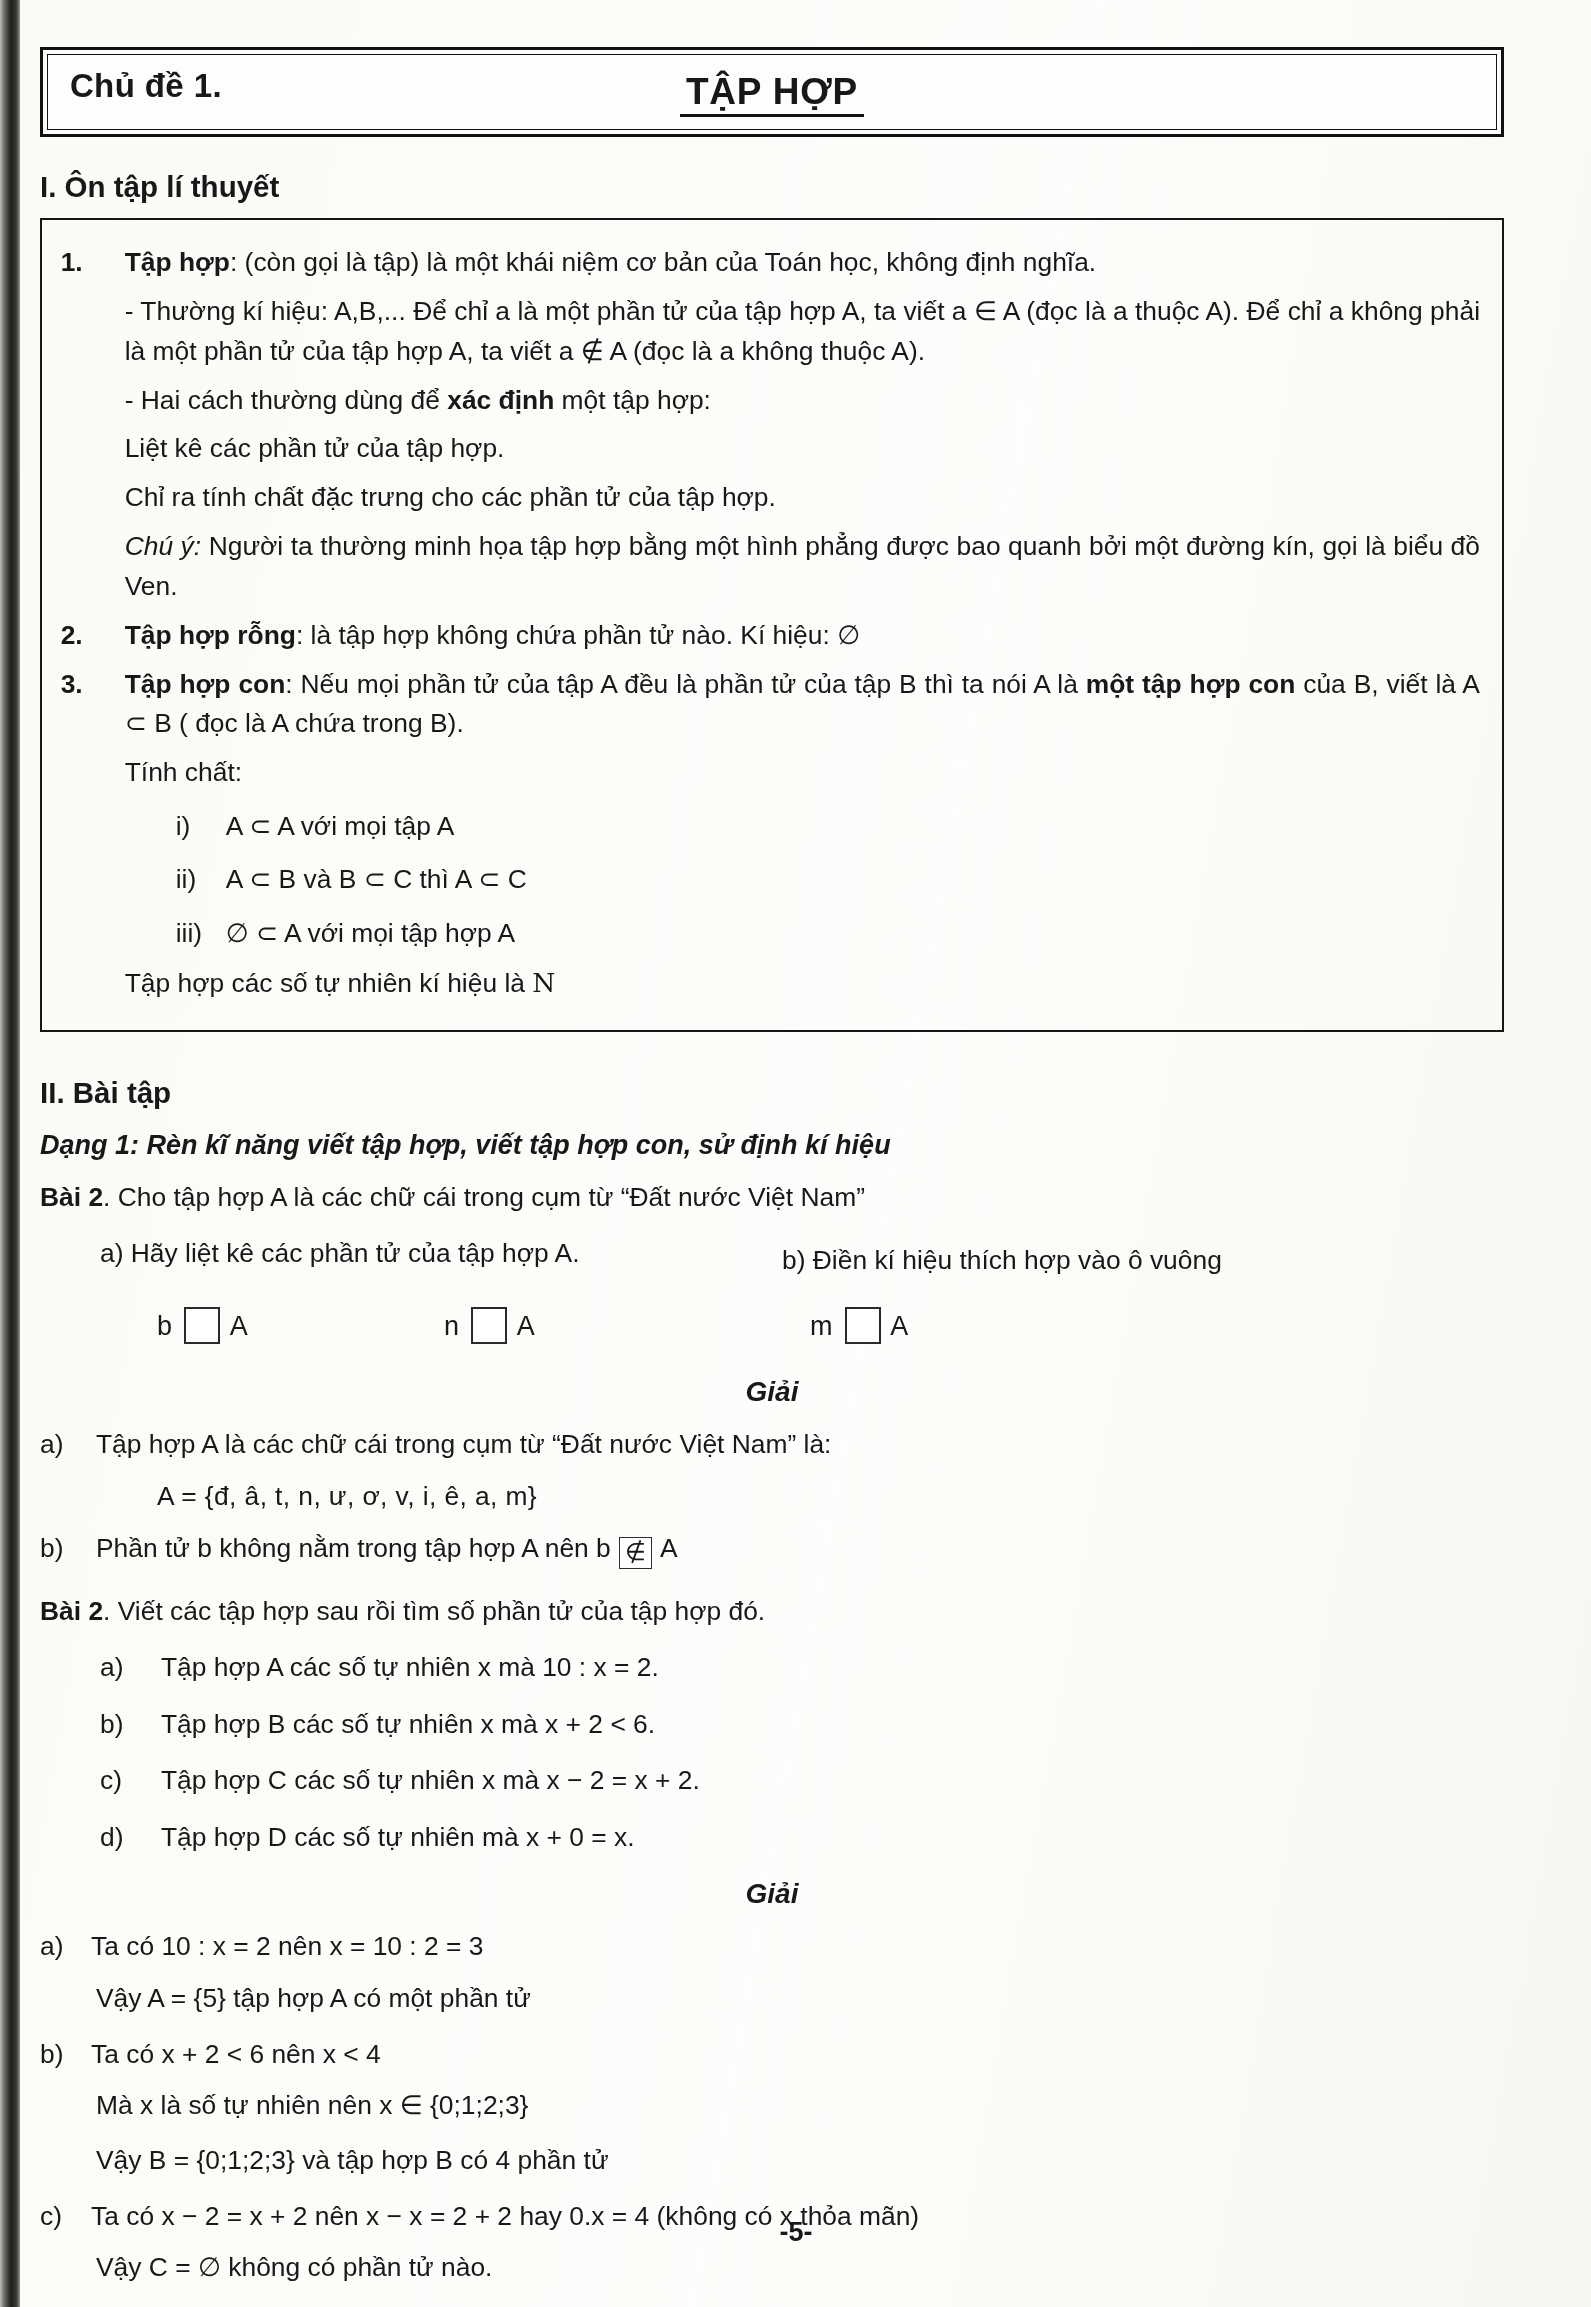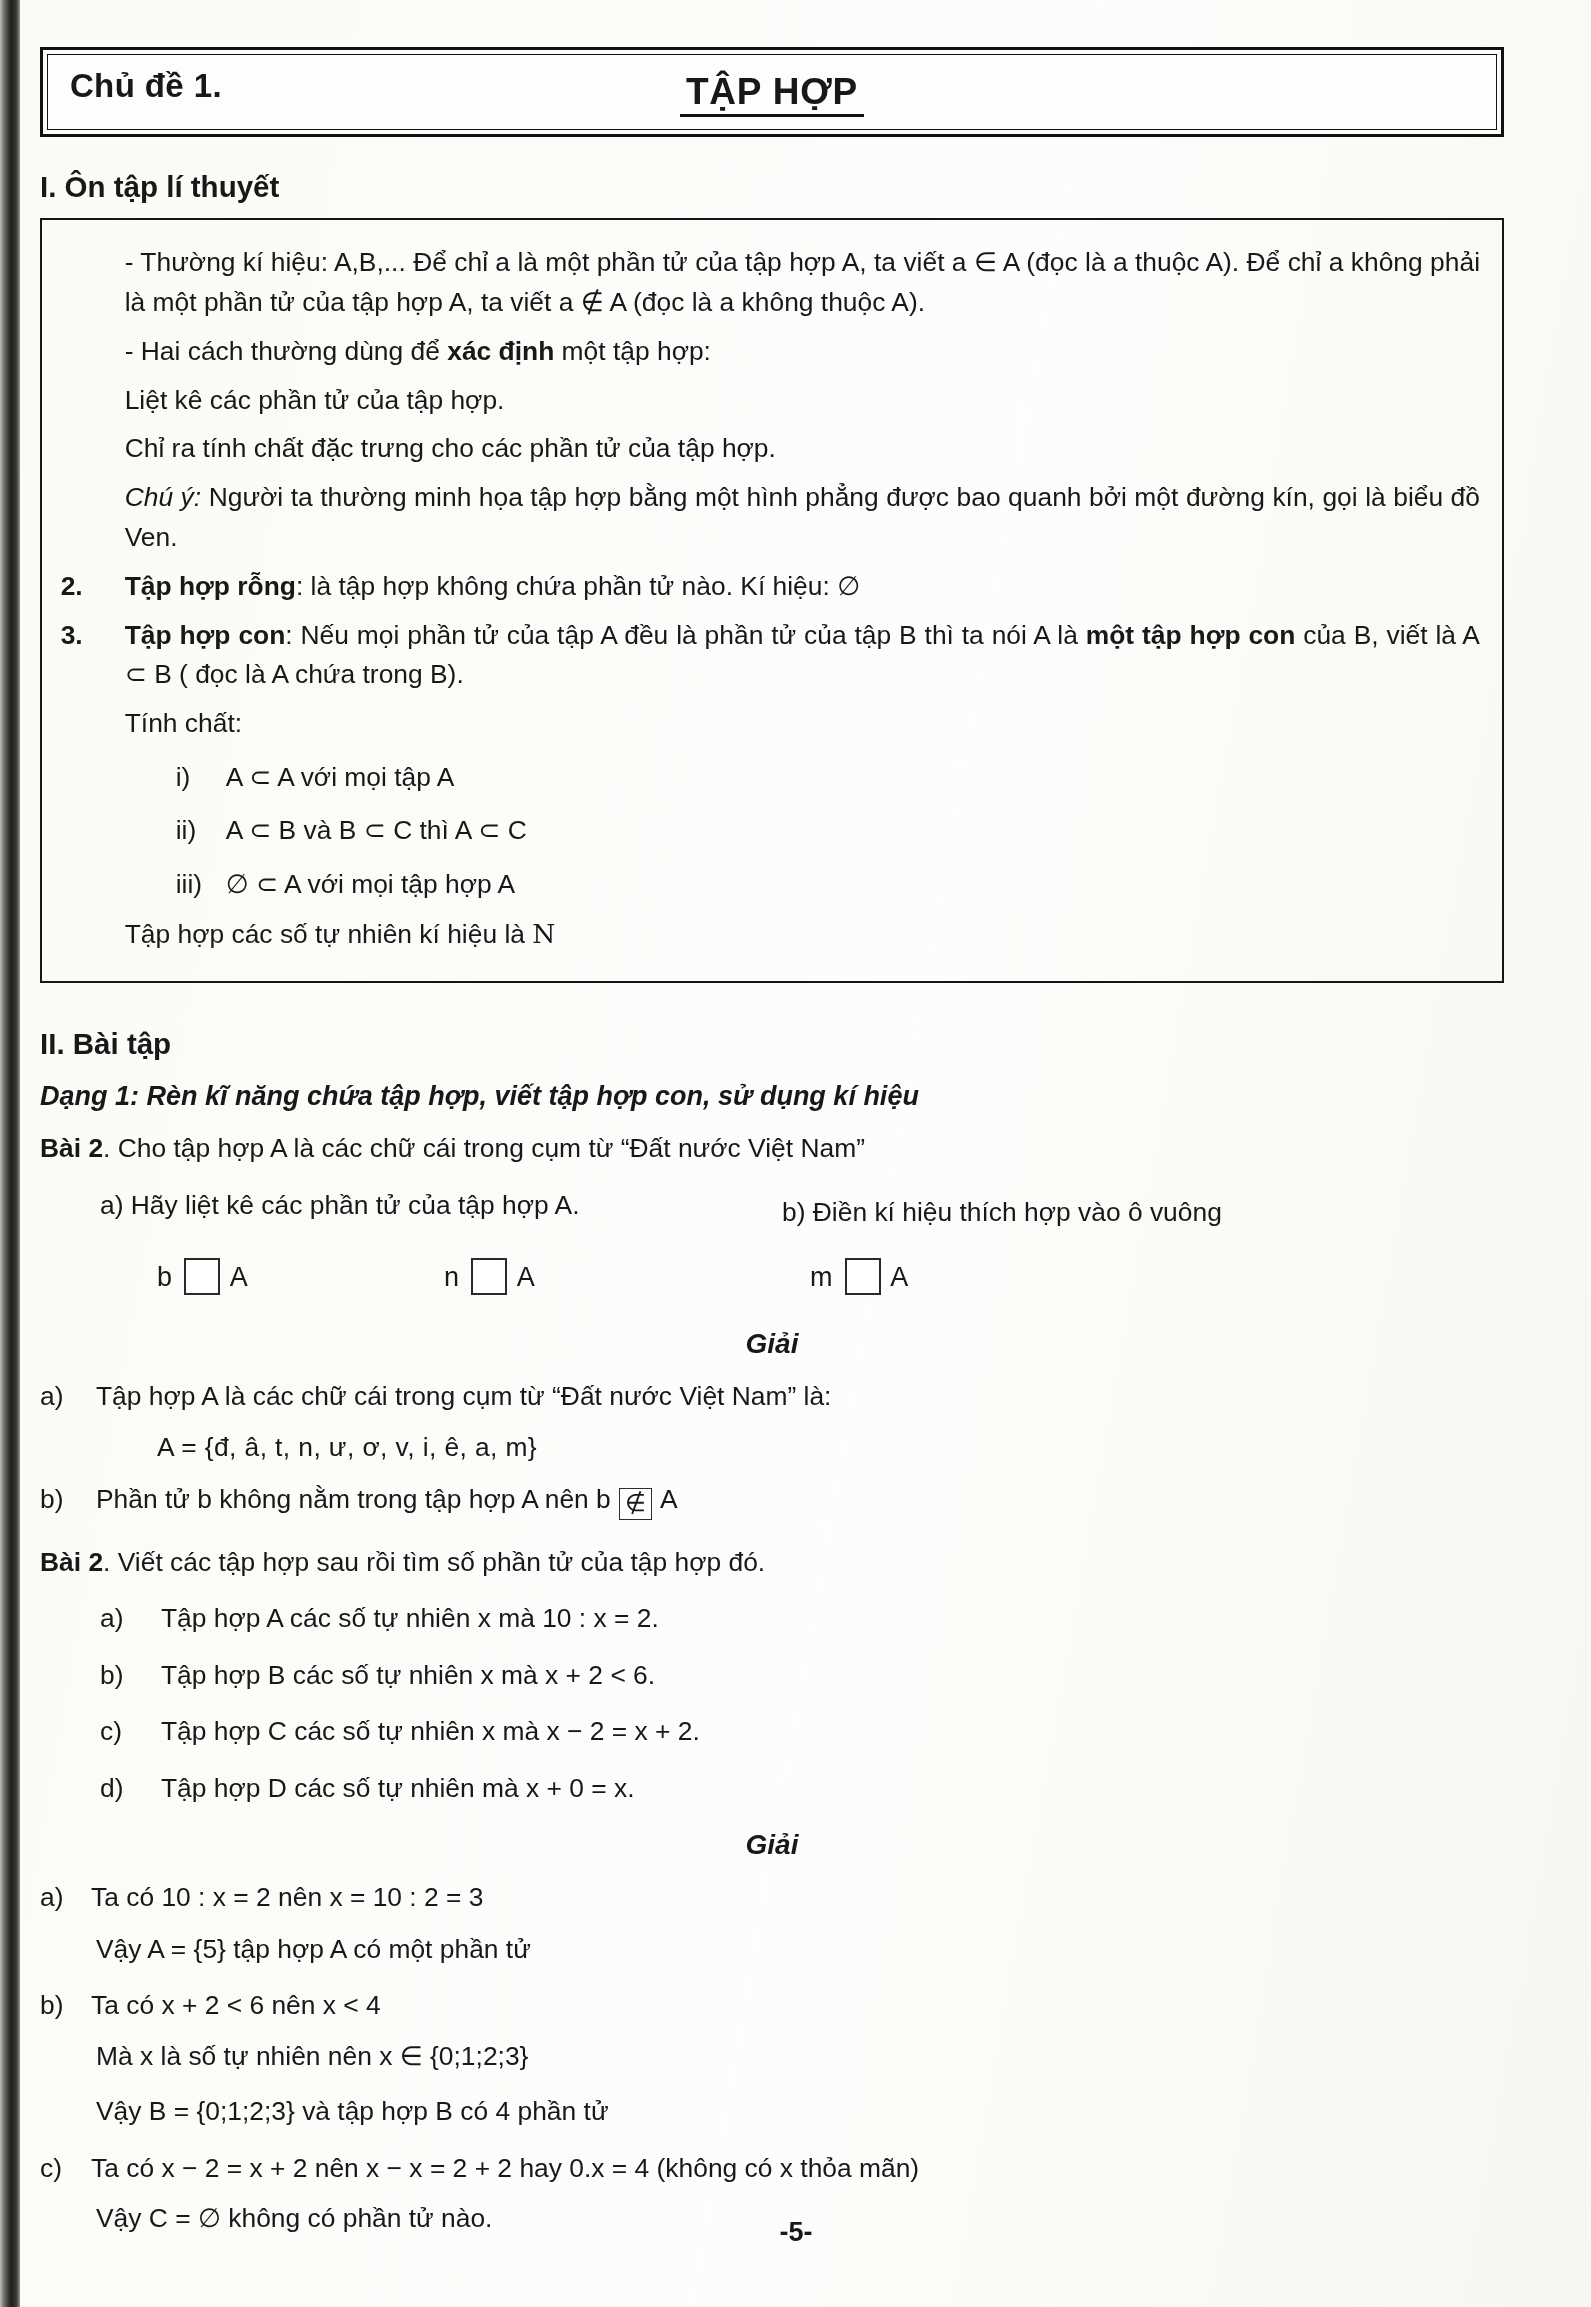--- a/index.html
+++ b/index.html
@@ -67,36 +67,37 @@
         <span class="chapter-label">Chủ đề 1.</span>
         <div class="chapter-title-wrap">
           <span class="chapter-title">TẬP HỢP</span>
         </div>
       </div>
     </div>
 
     <h2 class="sec-heading">I. Ôn tập lí thuyết</h2>
 
     <div class="theory-box">
+      <p class="hang1"><span class="mkr">1.</span><b>Tập hợp</b><span>: (còn gọi là tập) là một khái niệm cơ bản của Toán học, không định nghĩa.</span></p>
       <p class="sub">- Thường kí hiệu: A,B,... Để chỉ a là một phần tử của tập hợp A, ta viết a ∈ A (đọc là a thuộc A). Để chỉ a không phải là một phần tử của tập hợp A, ta viết a ∉ A (đọc là a không thuộc A).</p>
       <p class="sub"><span>- Hai cách thường dùng để </span><b>xác định</b><span> một tập hợp:</span></p>
       <p class="sub">Liệt kê các phần tử của tập hợp.</p>
       <p class="sub">Chỉ ra tính chất đặc trưng cho các phần tử của tập hợp.</p>
       <p class="sub"><span class="it">Chú ý:</span><span> Người ta thường minh họa tập hợp bằng một hình phẳng được bao quanh bởi một đường kín, gọi là biểu đồ Ven.</span></p>
       <p class="hang1"><span class="mkr">2.</span><b>Tập hợp rỗng</b><span>: là tập hợp không chứa phần tử nào. Kí hiệu: ∅</span></p>
       <p class="hang1"><span class="mkr">3.</span><b>Tập hợp con</b><span>: Nếu mọi phần tử của tập A đều là phần tử của tập B thì ta nói A là </span><b>một tập hợp con</b><span> của B, viết là A ⊂ B ( đọc là A chứa trong B).</span></p>
       <p class="sub">Tính chất:</p>
       <p class="prop"><span class="pmkr">i)</span><span>A ⊂ A với mọi tập A</span></p>
       <p class="prop"><span class="pmkr">ii)</span><span>A ⊂ B và B ⊂ C thì A ⊂ C</span></p>
       <p class="prop"><span class="pmkr">iii)</span><span>∅ ⊂ A với mọi tập hợp A</span></p>
       <p class="sub"><span>Tập hợp các số tự nhiên kí hiệu là </span><span class="nat-sym">N</span></p>
     </div>
 
     <h2 class="sec-heading" style="margin-top:44px;">II. Bài tập</h2>
-    <p class="dang">Dạng 1: Rèn kĩ năng chứa tập hợp, viết tập hợp con, sử dụng kí hiệu</p>
+    <p class="dang">Dạng 1: Rèn kĩ năng viết tập hợp, viết tập hợp con, sử định kí hiệu</p>
 
     <p class="para"><b>Bài 2</b><span>. Cho tập hợp A là các chữ cái trong cụm từ “Đất nước Việt Nam”</span></p>
     <p class="para indent1"><span>a) Hãy liệt kê các phần tử của tập hợp A.</span><span class="col-b">b) Điền kí hiệu thích hợp vào ô vuông</span></p>
 
     <div class="fill-row">
       <span class="fill-item" style="left:117px"><span>b</span><span class="fill-box"></span><span>A</span></span>
       <span class="fill-item" style="left:404px"><span>n</span><span class="fill-box"></span><span>A</span></span>
       <span class="fill-item" style="left:770px"><span>m</span><span class="fill-box"></span><span>A</span></span>
     </div>
 

